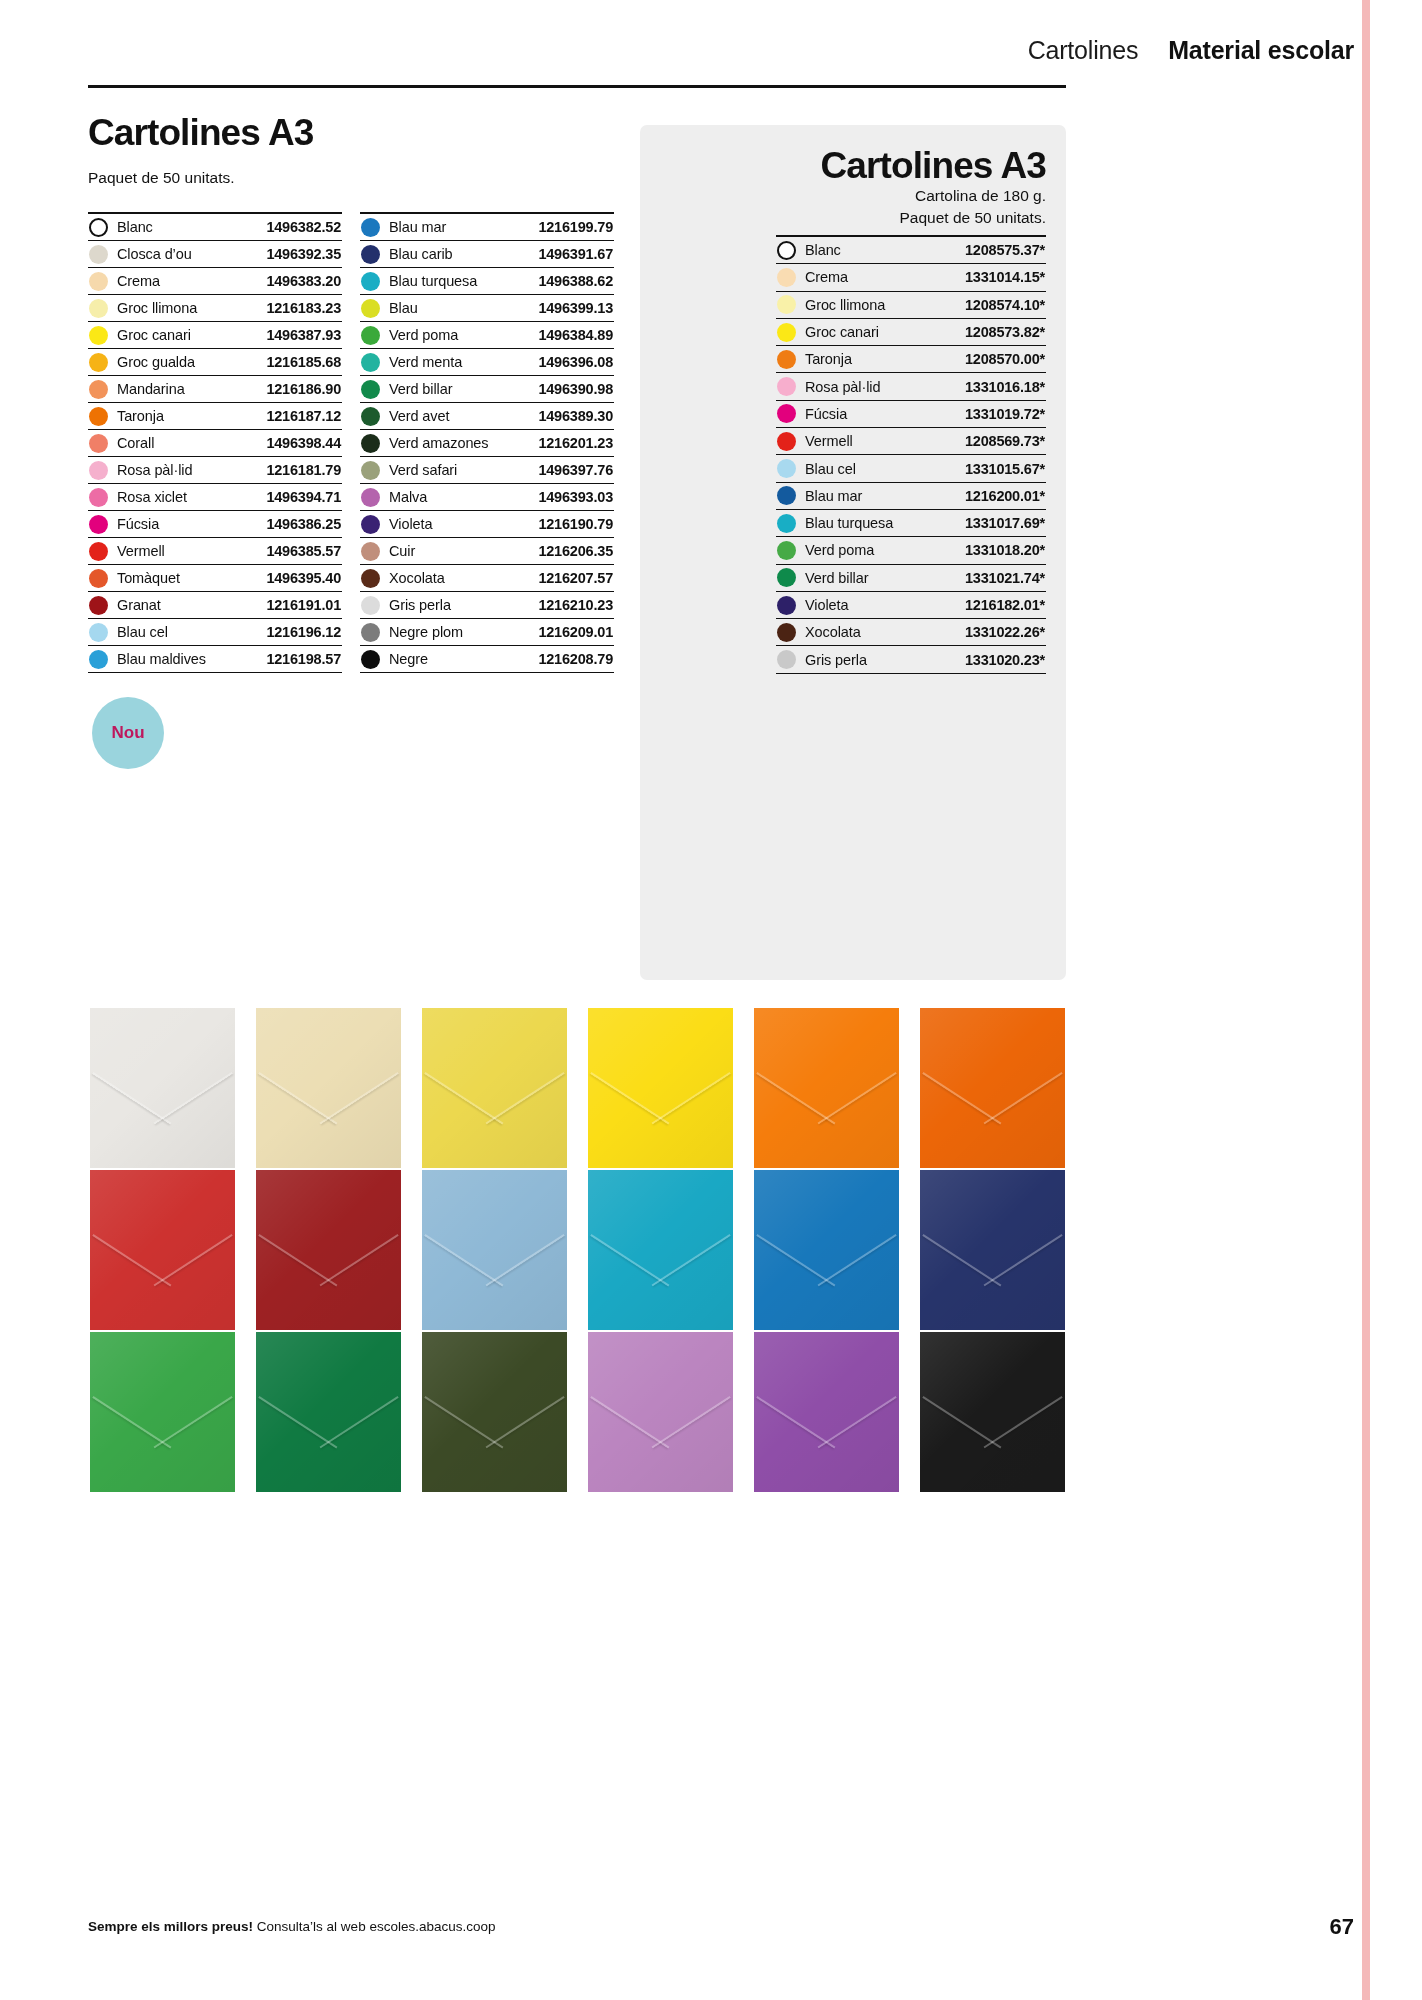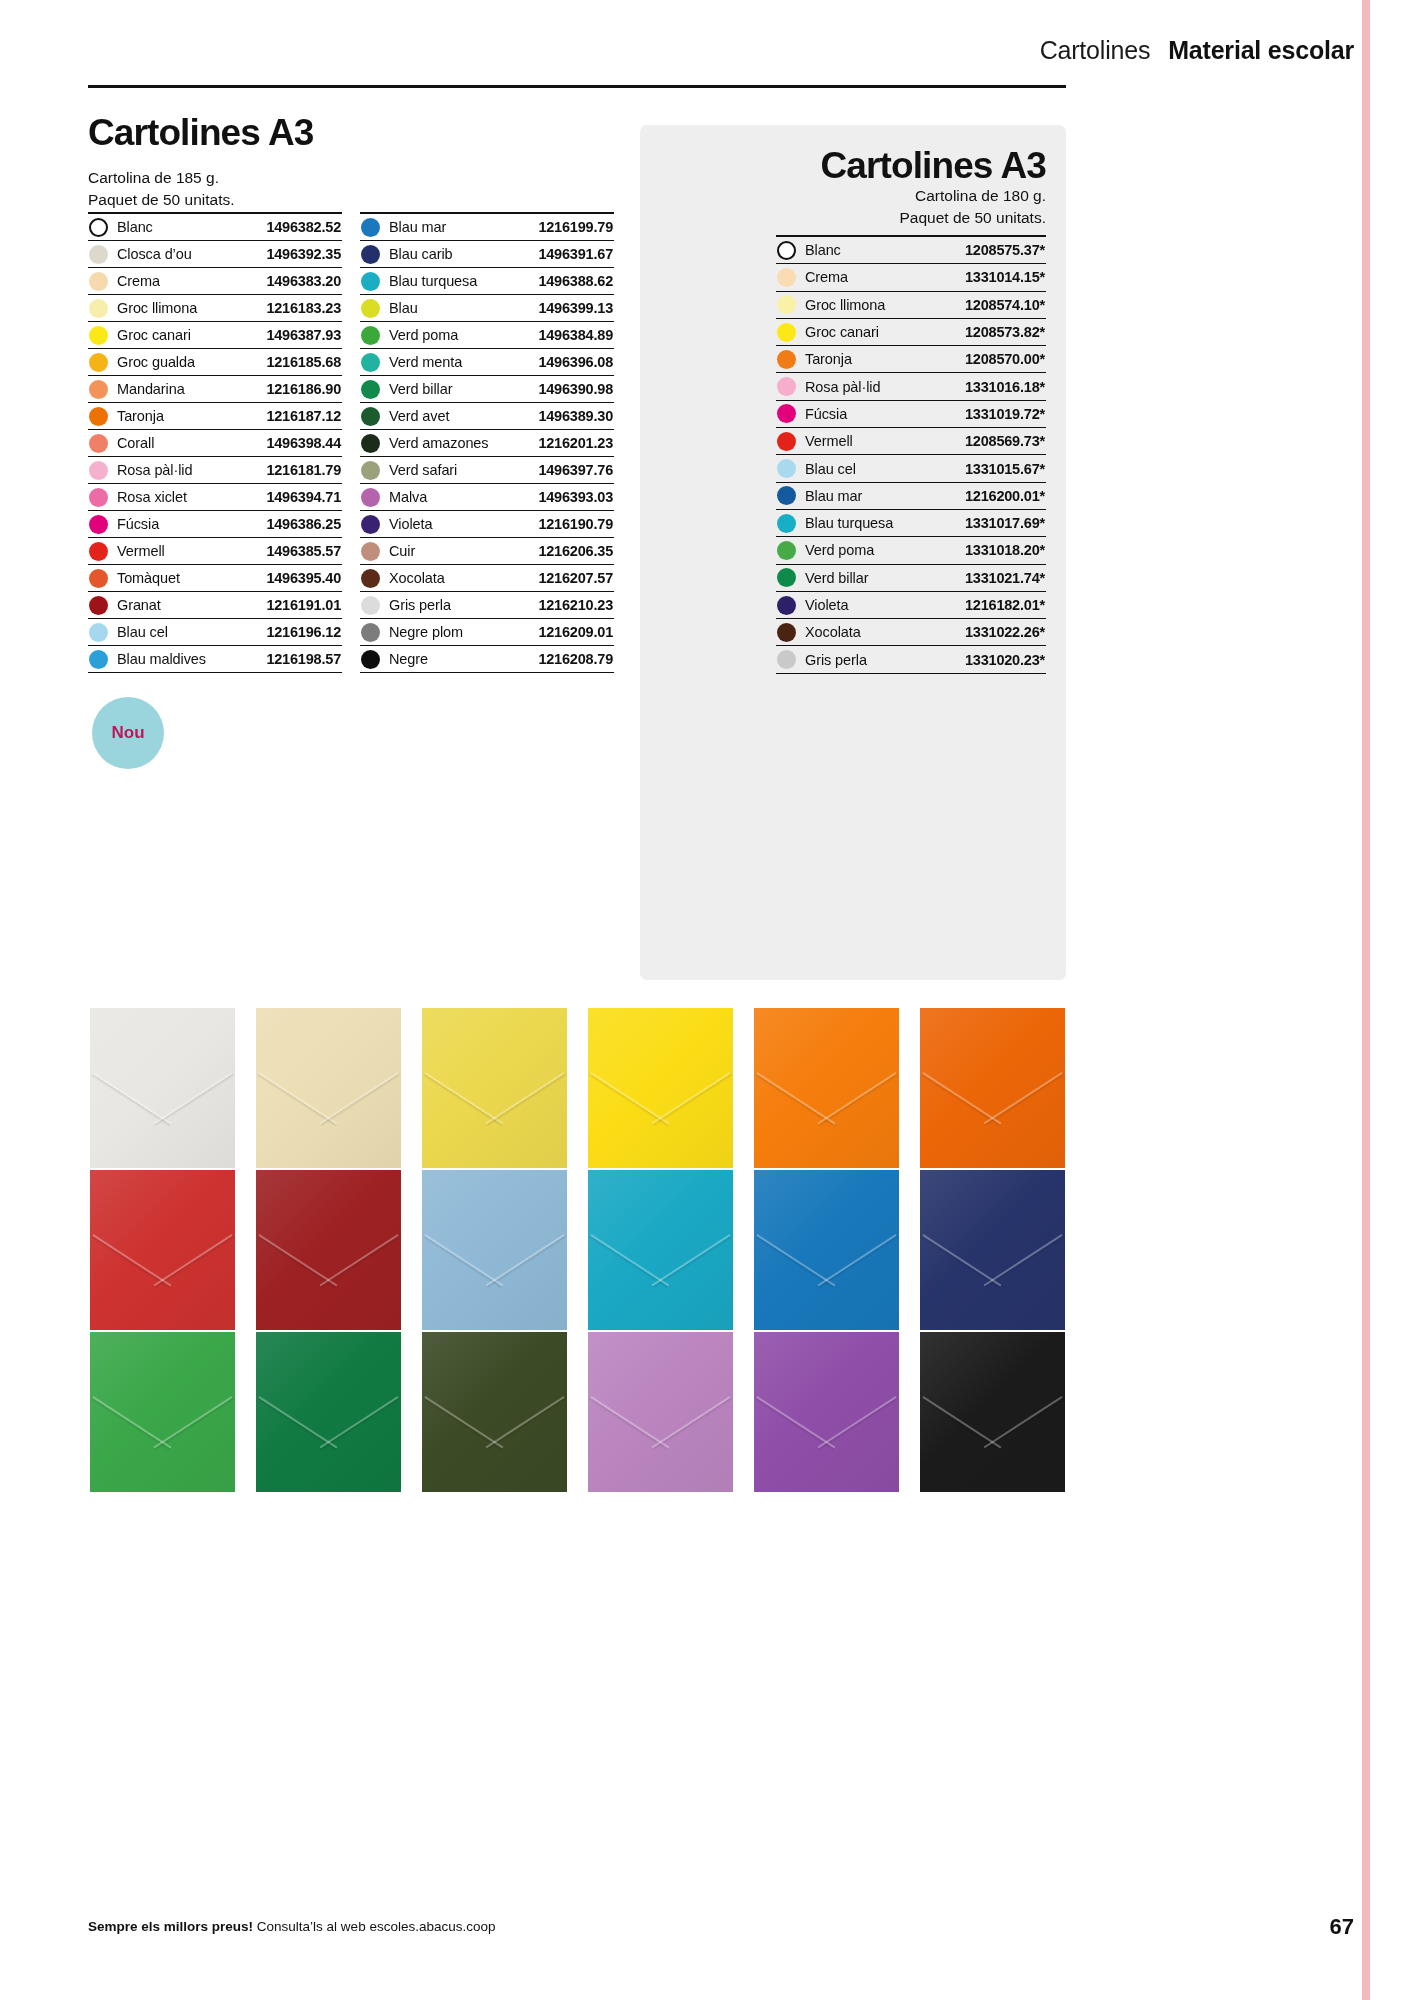--- a/index.html
+++ b/index.html
@@ -33,21 +33,21 @@
   }
 
   
   .header {
     position: absolute;
     top: 36px; left: 88px; right: 68px;
     height: 50px;
     display: flex;
     align-items: flex-start;
     justify-content: flex-end;
-    gap: 18px;
+    gap: 30px;
   }
   .header-breadcrumb {
     font-size: 25px;
     color: #1a1a1a;
     font-weight: 400;
     letter-spacing: -0.2px;
   }
   .header-section {
     font-size: 25px;
     color: #111;
@@ -205,21 +205,20 @@
 
   <div class="header">
     <span class="header-breadcrumb">Cartolines</span>
     <span class="header-section">Material escolar</span>
   </div>
   <div class="header-rule"></div>
 
   <div class="left-block">
     <div class="title-main">Cartolines A3</div>
     <div class="subtitle">
-      <div>Cartolina de 185 g.</div>
       <div>Paquet de 50 unitats.</div>
     </div>
   </div>
 
   <div class="lists-row">
     <div class="color-list" id="list-col1">
       <div class="clist-top-rule"></div>
     <div class="crow">
           <span class="swatch outlined"></span>
           <span class="crow-label">Blanc</span>

